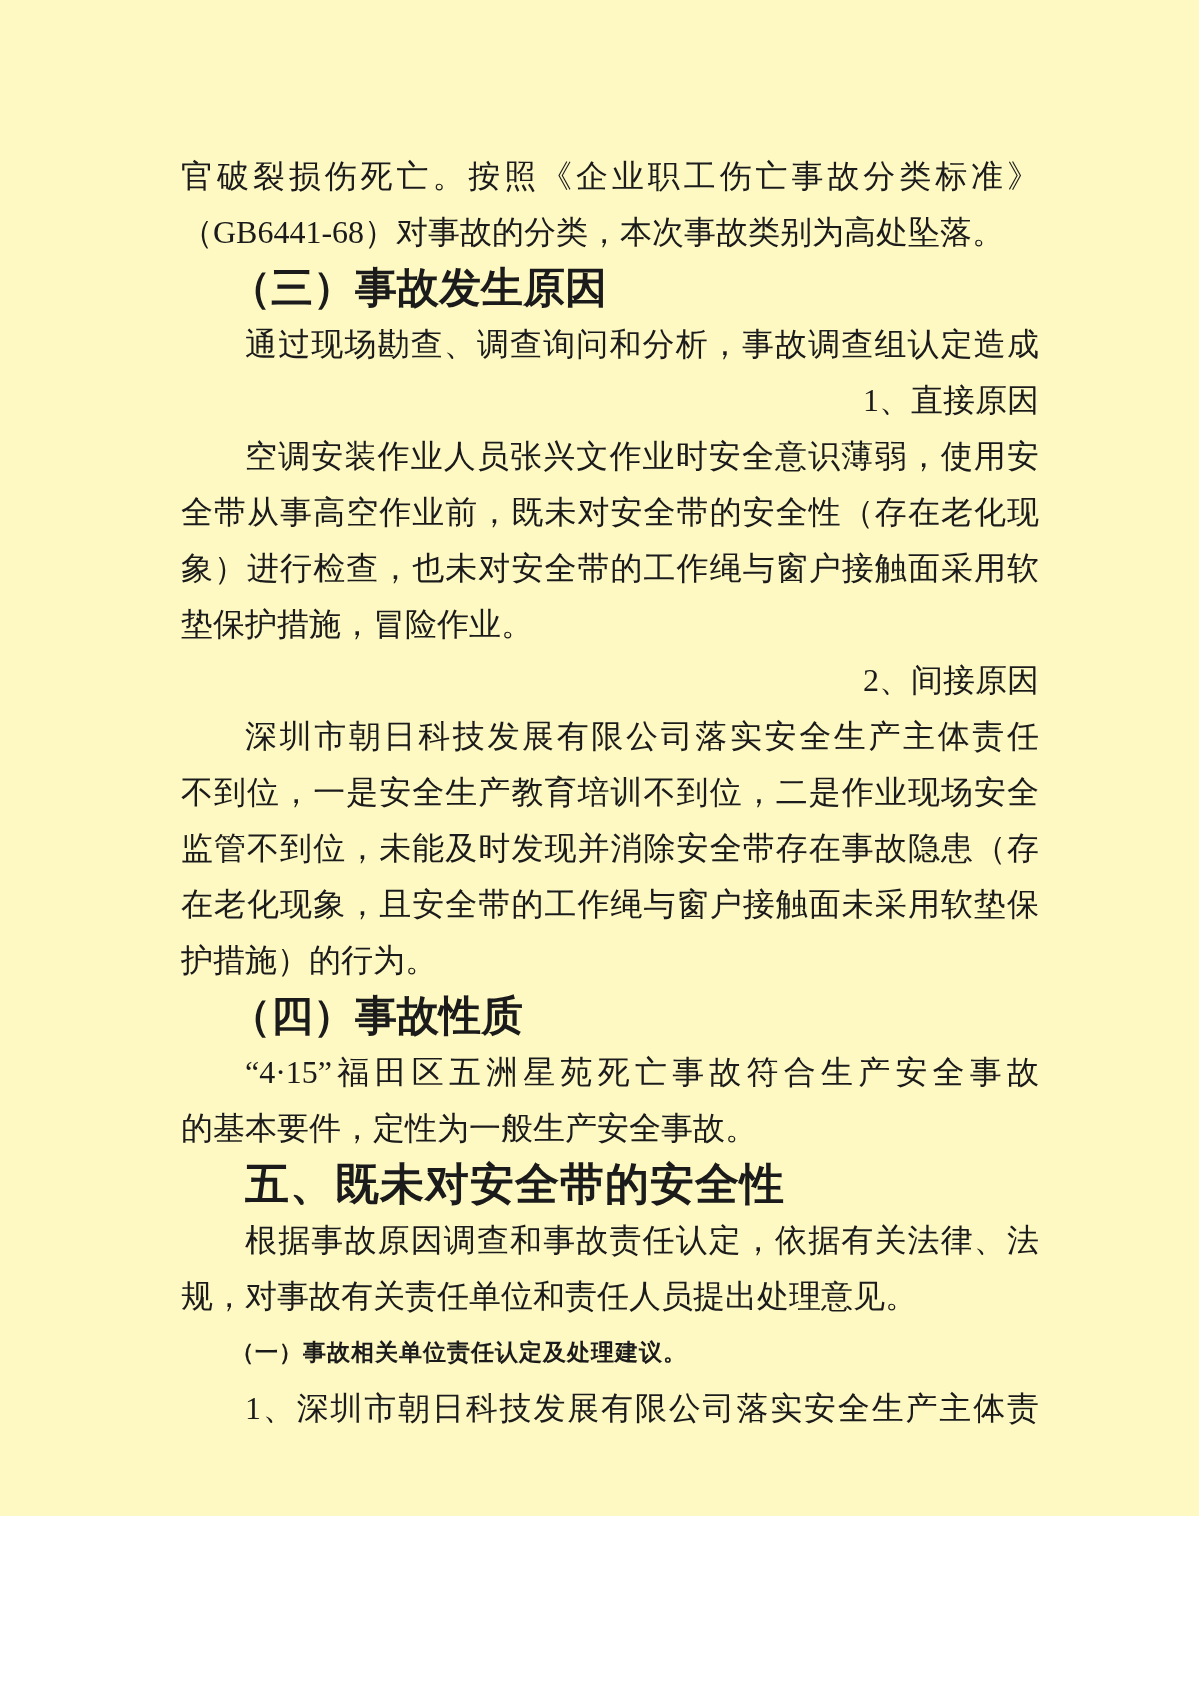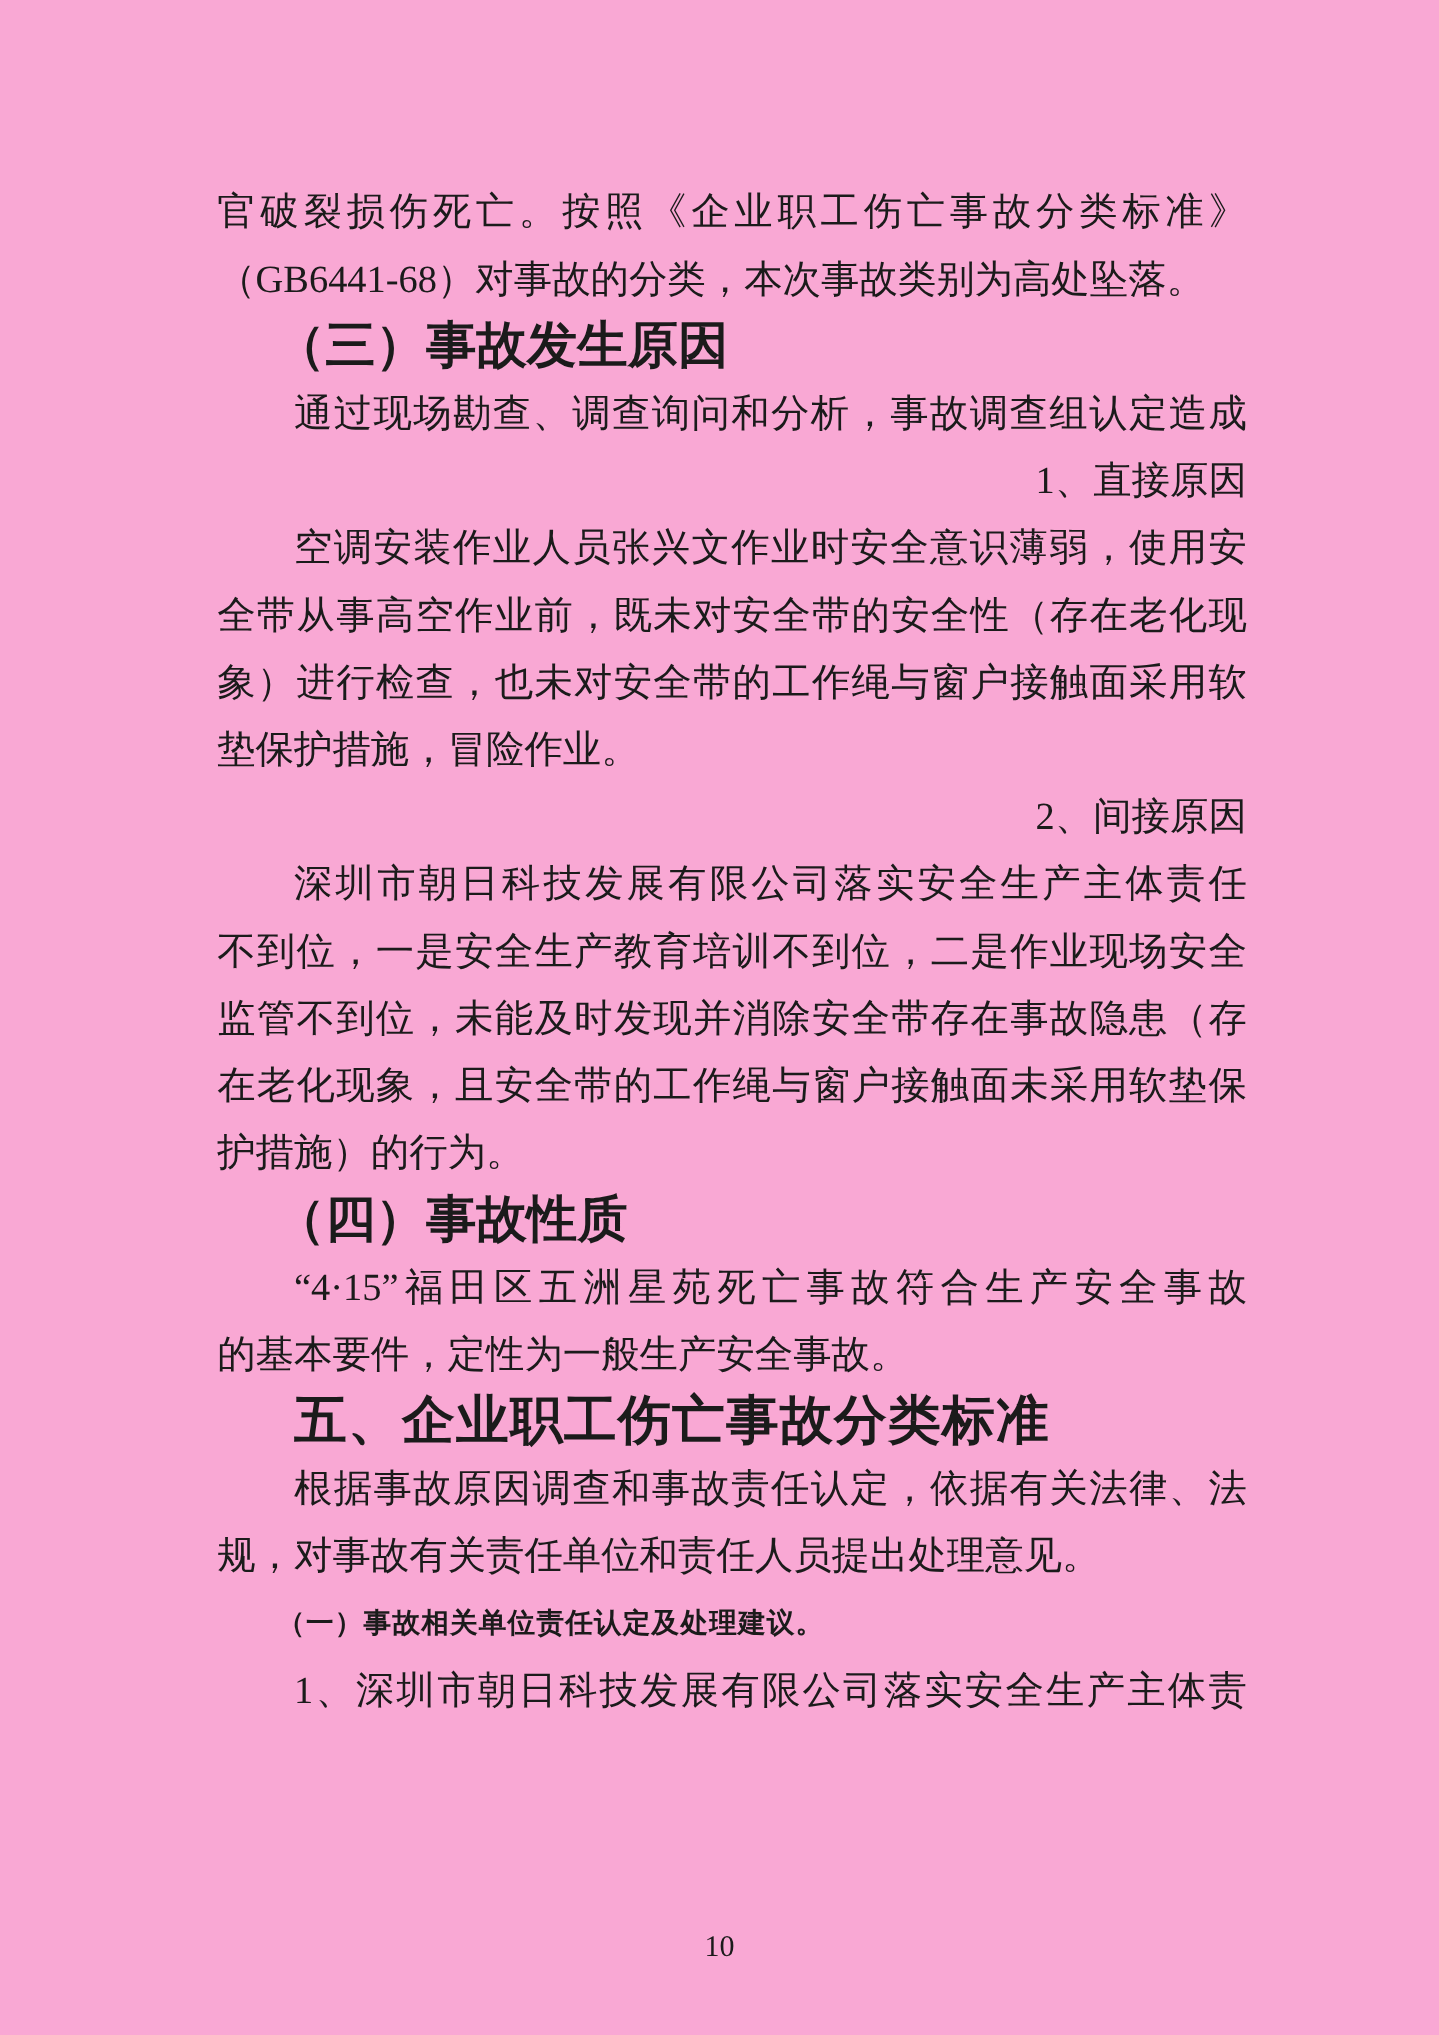--- a/index.html
+++ b/index.html
@@ -3,22 +3,22 @@
 <meta charset="utf-8">
 <style>
   html, body {
     margin: 0;
     padding: 0;
     background: #ffffff;
   }
   .page {
     position: relative;
     width: 1199px;
-    height: 1696px;
-    background: #f9a8d4;
+    height: 1516px;
+    background: #fef9c3;
     overflow: hidden;
     font-family: "Liberation Serif", serif;
     color: #1b1b1b;
   }
   .content {
     position: absolute;
     left: 181px;
     top: 148px;
     width: 858px;
   }
@@ -87,20 +87,20 @@
       <div class="line ">垫保护措施，冒险作业。</div>
       <div class="line indent">2、间接原因</div>
       <div class="line indent justify">深圳市朝日科技发展有限公司落实安全生产主体责任</div>
       <div class="line justify">不到位，一是安全生产教育培训不到位，二是作业现场安全</div>
       <div class="line justify">监管不到位，未能及时发现并消除安全带存在事故隐患（存</div>
       <div class="line justify">在老化现象，且安全带的工作绳与窗户接触面未采用软垫保</div>
       <div class="line ">护措施）的行为。</div>
       <div class="line h2">（四）事故性质</div>
       <div class="line indent justify">“4·15”福田区五洲星苑死亡事故符合生产安全事故</div>
       <div class="line ">的基本要件，定性为一般生产安全事故。</div>
-      <div class="line h1">五、企业职工伤亡事故分类标准</div>
+      <div class="line h1">五、既未对安全带的安全性</div>
       <div class="line indent justify">根据事故原因调查和事故责任认定，依据有关法律、法</div>
       <div class="line ">规，对事故有关责任单位和责任人员提出处理意见。</div>
       <div class="line h3">（一）事故相关单位责任认定及处理建议。</div>
       <div class="line indent justify">1、深圳市朝日科技发展有限公司落实安全生产主体责</div>
     </div>
   <div class="page-number">10</div>
 </div>
 
 </body></html>

